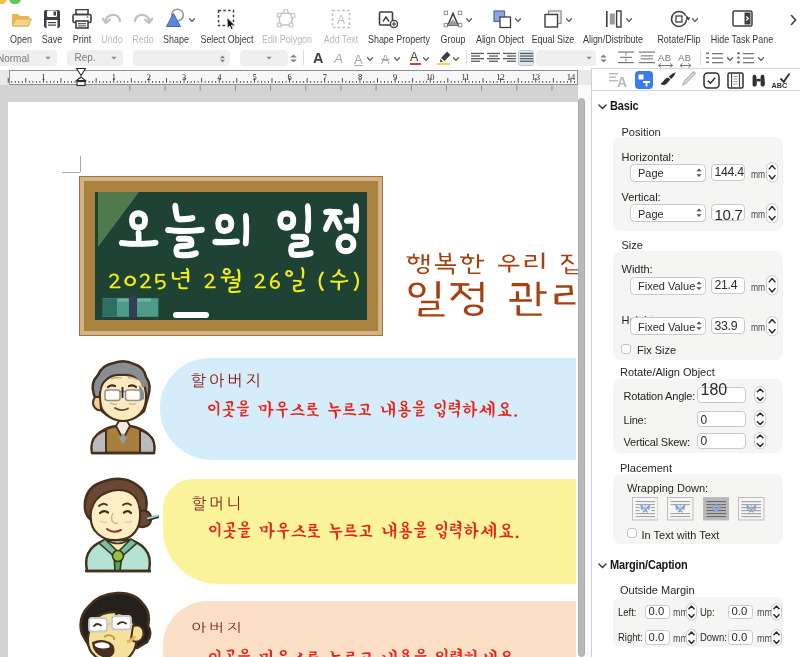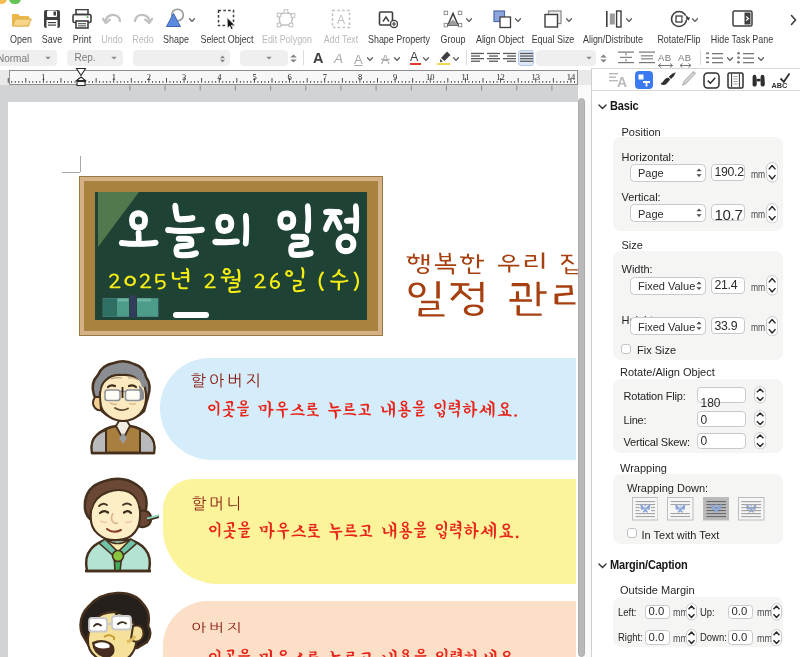--- a/index.html
+++ b/index.html
@@ -625,21 +625,21 @@
 <div class="pl" style="left:621.5px;top:125.5px">Position</div>
 <div class="gb" style="top:136.5px;height:94px"></div>
 <div class="pl" style="left:621.5px;top:150.5px">Horizontal:</div>
 <div class="pl" style="left:621.5px;top:190.5px">Vertical:</div>
 <div class="ctl" style="left:630px;top:163.5px;width:76px;height:18px"></div>
 <div class="ctt" style="left:638px;top:167.0px;font-size:11px">Page</div>
 <svg class="ab" style="left:694.5px;top:166.9px" width="8" height="12" viewBox="0 0 8 12">
     <path d="M1.4 4.3 L4 1.6 L6.6 4.3 Z M1.4 7.2 L4 9.9 L6.6 7.2 Z" fill="#4f4f52"></path>
   </svg>
 <div class="ctl" style="left:711px;top:163.5px;width:34px;height:17px;border-radius:4px"></div>
-<div class="ctt" style="left:714.5px;top:165.0px;font-size:12.3px;letter-spacing:-0.3px">190.2</div>
+<div class="ctt" style="left:714.5px;top:165.0px;font-size:12.3px;letter-spacing:-0.3px">144.4</div>
 <div class="ctt" style="left:751px;top:167.5px;font-size:11.5px;color:#4b4b4d;transform:scaleX(0.74);transform-origin:0 0">mm</div>
 <svg class="ab" style="left:765.5px;top:162.3px" width="12.3" height="20.5" viewBox="0 0 12.3 20.5">
     <rect x="0.5" y="0.5" width="11.3" height="19.5" rx="5.65" fill="#fff" stroke="#c9c9cb"></rect>
     <path d="M2.829 7.38 L6.15 3.4850000000000003 L9.471 7.38" fill="none" stroke="#2b2b2d" stroke-width="1.5" stroke-linejoin="round"></path>
     <path d="M2.829 13.120000000000001 L6.15 17.015 L9.471 13.120000000000001" fill="none" stroke="#2b2b2d" stroke-width="1.5" stroke-linejoin="round"></path>
   </svg>
 <div class="ctl" style="left:630px;top:204px;width:76px;height:18px"></div>
 <div class="ctt" style="left:638px;top:207.5px;font-size:11px">Page</div>
 <svg class="ab" style="left:694.5px;top:207.4px" width="8" height="12" viewBox="0 0 8 12">
     <path d="M1.4 4.3 L4 1.6 L6.6 4.3 Z M1.4 7.2 L4 9.9 L6.6 7.2 Z" fill="#4f4f52"></path>
@@ -679,23 +679,23 @@
 <div class="ctt" style="left:751px;top:321px;font-size:11.5px;color:#4b4b4d;transform:scaleX(0.74);transform-origin:0 0">mm</div>
 <svg class="ab" style="left:765.5px;top:315.8px" width="12.3" height="20.5" viewBox="0 0 12.3 20.5">
     <rect x="0.5" y="0.5" width="11.3" height="19.5" rx="5.65" fill="#fff" stroke="#c9c9cb"></rect>
     <path d="M2.829 7.38 L6.15 3.4850000000000003 L9.471 7.38" fill="none" stroke="#2b2b2d" stroke-width="1.5" stroke-linejoin="round"></path>
     <path d="M2.829 13.120000000000001 L6.15 17.015 L9.471 13.120000000000001" fill="none" stroke="#2b2b2d" stroke-width="1.5" stroke-linejoin="round"></path>
   </svg>
 <div class="ab" style="left:620.5px;top:343.5px;width:10.5px;height:10.5px;background:#fff;border:1px solid #c2c2c4;border-radius:3px;box-sizing:border-box"></div>
 <div class="pl" style="left:637px;top:343.5px">Fix Size</div>
 <div class="pl" style="left:620px;top:365.5px">Rotate/Align Object</div>
 <div class="gb" style="top:379px;height:73.5px"></div>
-<div class="pl" style="left:623.5px;top:390px;letter-spacing:-0.2px">Rotation Flip:</div>
+<div class="pl" style="left:623.5px;top:390px;letter-spacing:-0.2px">Rotation Angle:</div>
 <div class="ctl" style="left:697px;top:387px;width:49px;height:16px;border-radius:4px"></div>
-<div class="ctt" style="left:700.5px;top:396px;font-size:12px">180</div>
+<div class="ctt" style="left:700.5px;top:381px;font-size:16px">180</div>
 <svg class="ab" style="left:753.5px;top:386.2px" width="12.3" height="17.5" viewBox="0 0 12.3 17.5">
     <rect x="0.5" y="0.5" width="11.3" height="16.5" rx="5.65" fill="#fff" stroke="#c9c9cb"></rect>
     <path d="M2.829 6.3 L6.15 2.975 L9.471 6.3" fill="none" stroke="#2b2b2d" stroke-width="1.5" stroke-linejoin="round"></path>
     <path d="M2.829 11.200000000000001 L6.15 14.524999999999999 L9.471 11.200000000000001" fill="none" stroke="#2b2b2d" stroke-width="1.5" stroke-linejoin="round"></path>
   </svg>
 <div class="pl" style="left:623.5px;top:414px;letter-spacing:-0.2px">Line:</div>
 <div class="ctl" style="left:697px;top:411px;width:49px;height:16px;border-radius:4px"></div>
 <div class="ctt" style="left:700.5px;top:412.5px;font-size:12px">0</div>
 <svg class="ab" style="left:753.5px;top:410.2px" width="12.3" height="17.5" viewBox="0 0 12.3 17.5">
     <rect x="0.5" y="0.5" width="11.3" height="16.5" rx="5.65" fill="#fff" stroke="#c9c9cb"></rect>
@@ -703,21 +703,21 @@
     <path d="M2.829 11.200000000000001 L6.15 14.524999999999999 L9.471 11.200000000000001" fill="none" stroke="#2b2b2d" stroke-width="1.5" stroke-linejoin="round"></path>
   </svg>
 <div class="pl" style="left:623.5px;top:435.5px;letter-spacing:-0.2px">Vertical Skew:</div>
 <div class="ctl" style="left:697px;top:432.5px;width:49px;height:16px;border-radius:4px"></div>
 <div class="ctt" style="left:700.5px;top:434.0px;font-size:12px">0</div>
 <svg class="ab" style="left:753.5px;top:431.7px" width="12.3" height="17.5" viewBox="0 0 12.3 17.5">
     <rect x="0.5" y="0.5" width="11.3" height="16.5" rx="5.65" fill="#fff" stroke="#c9c9cb"></rect>
     <path d="M2.829 6.3 L6.15 2.975 L9.471 6.3" fill="none" stroke="#2b2b2d" stroke-width="1.5" stroke-linejoin="round"></path>
     <path d="M2.829 11.200000000000001 L6.15 14.524999999999999 L9.471 11.200000000000001" fill="none" stroke="#2b2b2d" stroke-width="1.5" stroke-linejoin="round"></path>
   </svg>
-<div class="pl" style="left:620px;top:461.5px">Wrapping</div>
+<div class="pl" style="left:620px;top:461.5px">Placement</div>
 <div class="gb" style="top:474px;height:69.5px"></div>
 <div class="pl" style="left:627px;top:481.5px">Wrapping Down:</div>
 <svg class="ab" style="left:631.5px;top:497px" width="26.5" height="23.5" viewBox="0 0 26.5 23.5">
     <rect x="0.5" y="0.5" width="25.5" height="22.5" fill="#f6f6f5" stroke="#bdbdbf"></rect>
     <rect x="3.5" y="4" width="19.5" height="1.1" fill="#a5a5a7"></rect>
     <rect x="3.5" y="7" width="19.5" height="1.1" fill="#a5a5a7"></rect>
     <rect x="3.5" y="10" width="4" height="1.1" fill="#a5a5a7"></rect>
     <rect x="19" y="10" width="4" height="1.1" fill="#a5a5a7"></rect>
     <rect x="3.5" y="13" width="4" height="1.1" fill="#a5a5a7"></rect>
     <rect x="19" y="13" width="4" height="1.1" fill="#a5a5a7"></rect>

